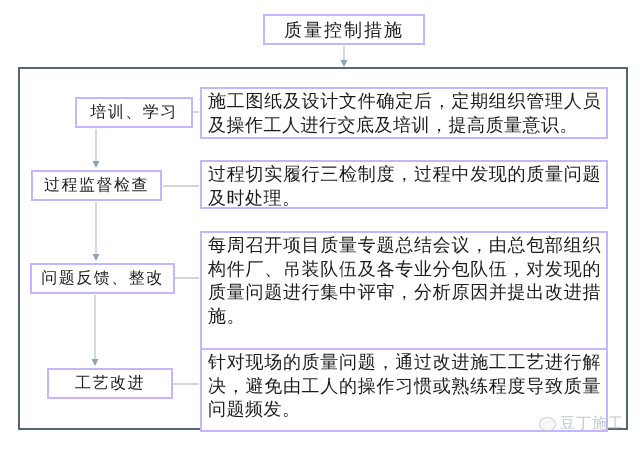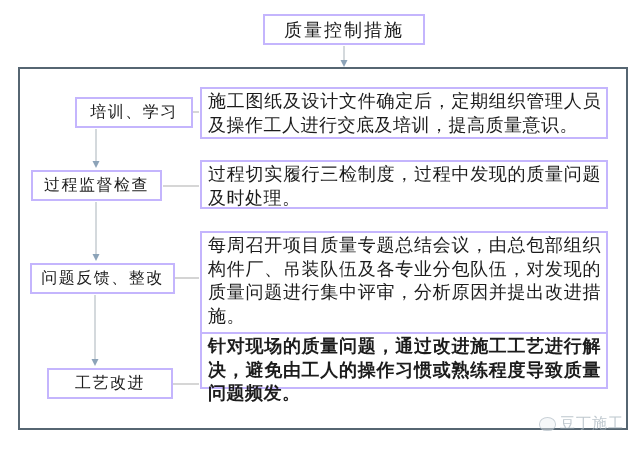--- a/index.html
+++ b/index.html
@@ -47,21 +47,21 @@
     padding: 1px 5px 0 6px;
     text-align: justify;
   }
   .lbox1 { left: 38px;  top: 97px;  width: 118px; height: 31px; margin-left: 37px; }
   .lbox2 { left: 31px;  top: 170px; width: 131px; height: 31px; text-align: right; }
   .lbox3 { left: 22px;  top: 263px; width: 145px; height: 31px; margin-left: 8px; }
   .lbox4 { left: 37px;  top: 368px; width: 126px; height: 31px; margin-left: 10px; }
   .rbox1 { top: 87px;  height: 52px; }
   .rbox2 { top: 160px; height: 49px; }
   .rbox3 { top: 231px; height: 124px; }
-  .rbox4 { top: 332px; height: 57px; font-weight: bold; }
+  .rbox4 { top: 348px; height: 84px; }
   .connector-layer {
     position: absolute;
     left: 0; top: 0; width: 640px; height: 453px;
     pointer-events: none;
   }
   .watermark {
     position: absolute;
     right: 16px; bottom: 20px;
     display: flex; align-items: center; gap: 4px;
     color: #aab6bf;

